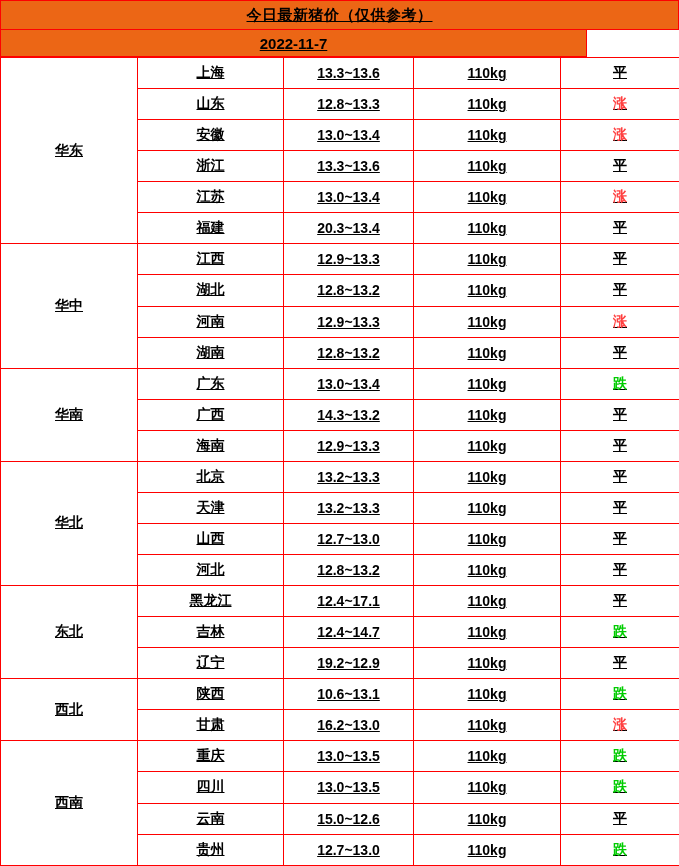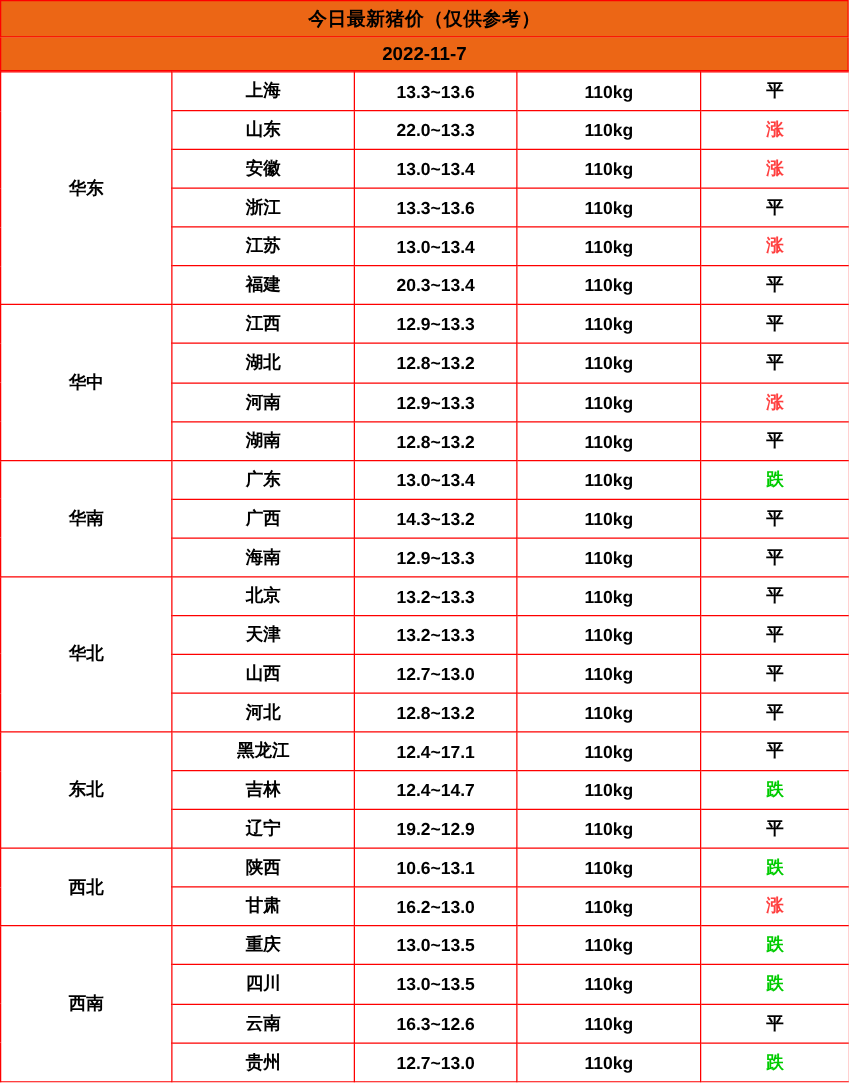--- a/index.html
+++ b/index.html
@@ -7,34 +7,35 @@
   body {
     font-family: "Liberation Sans", "DejaVu Sans", sans-serif;
     font-weight: 700;
     color: #000;
     width: 679px;
   }
   .sheet {
     width: 679px;
     height: 866px;
     background: #fff;
+    text-decoration: underline;
   }
   .title-bar {
     width: 679px;
     height: 30px;
     background: var(--header-bg, #EC6615);
     border: 1px solid var(--border, #FE0000);
     display: flex;
     align-items: center;
     justify-content: center;
     font-size: 15px;
     letter-spacing: 0.5px;
   }
   .date-bar {
-    width: 679px;
+    width: 587px;
     height: 27px;
     background: var(--header-bg, #EC6615);
     border: 1px solid var(--border, #FE0000);
     border-top: none;
     display: flex;
     align-items: center;
     justify-content: center;
     font-size: 15px;
   }
   table.price-table {
@@ -73,21 +74,21 @@
     <tbody>
         <tr>
           <td rowspan="6">华东</td>
           <td>上海</td>
           <td>13.3~13.6</td>
           <td>110kg</td>
           <td class="trend-flat">平</td>
         </tr>
         <tr>
           <td>山东</td>
-          <td>22.0~13.3</td>
+          <td>12.8~13.3</td>
           <td>110kg</td>
           <td class="trend-up">涨</td>
         </tr>
         <tr>
           <td>安徽</td>
           <td>13.0~13.4</td>
           <td>110kg</td>
           <td class="trend-up">涨</td>
         </tr>
         <tr>
@@ -217,21 +218,21 @@
           <td class="trend-down">跌</td>
         </tr>
         <tr>
           <td>四川</td>
           <td>13.0~13.5</td>
           <td>110kg</td>
           <td class="trend-down">跌</td>
         </tr>
         <tr>
           <td>云南</td>
-          <td>16.3~12.6</td>
+          <td>15.0~12.6</td>
           <td>110kg</td>
           <td class="trend-flat">平</td>
         </tr>
         <tr>
           <td>贵州</td>
           <td>12.7~13.0</td>
           <td>110kg</td>
           <td class="trend-down">跌</td>
         </tr>
       </tbody>

